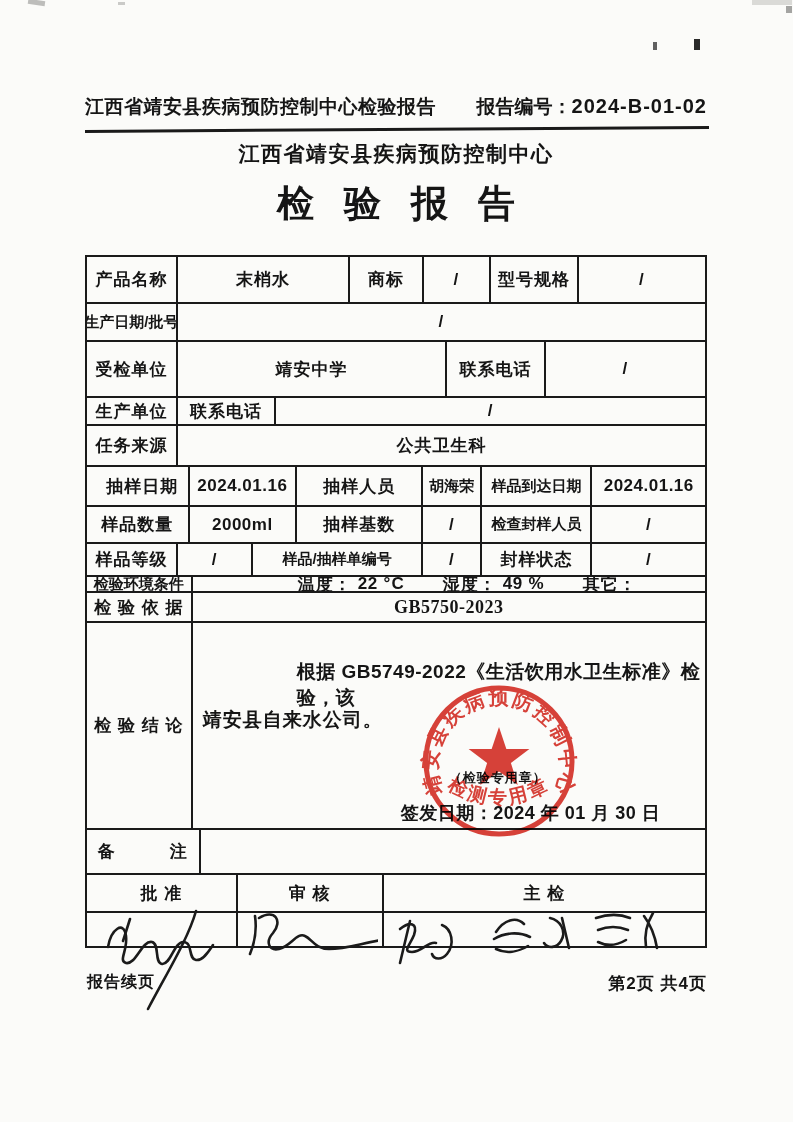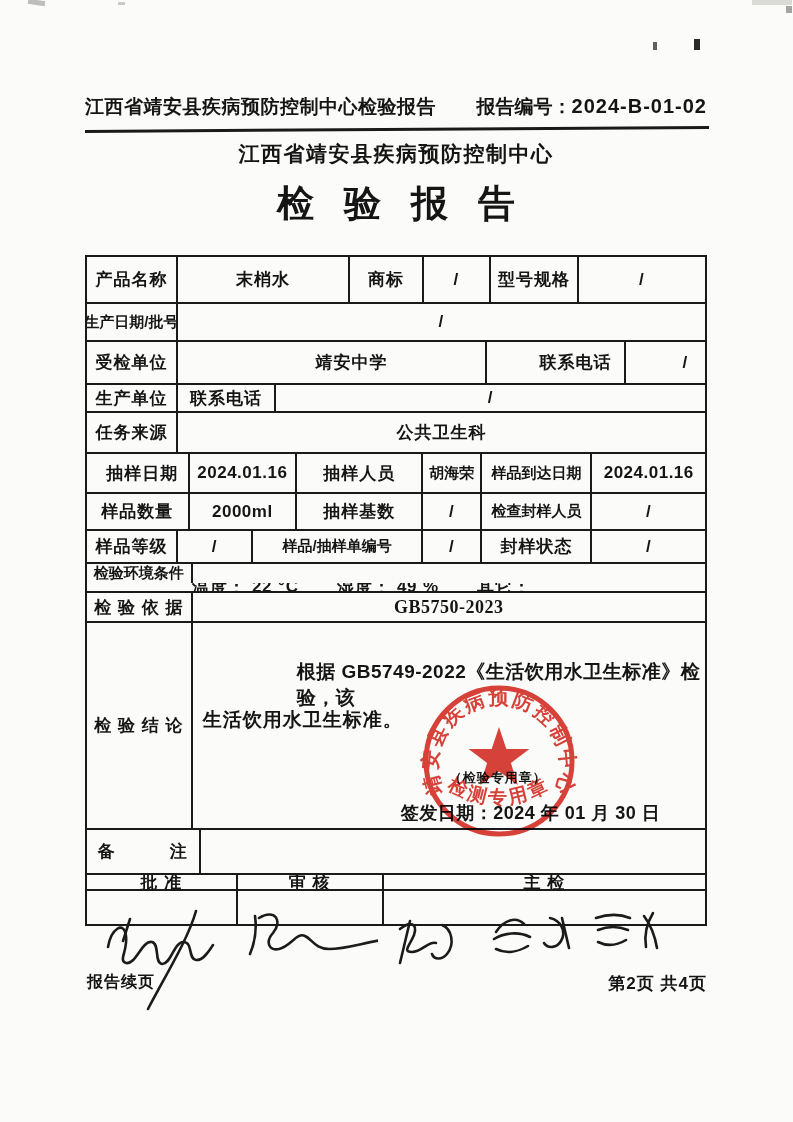--- a/index.html
+++ b/index.html
@@ -77,21 +77,21 @@
       <div class="c" style="width:10.9%;">/</div>
       <div class="c" style="width:14.2%;">型号规格</div>
       <div class="c last">/</div>
     </div>
 
     <div class="row" style="height:38px;">
       <div class="c sm" style="width:14.7%;">生产日期/批号</div>
       <div class="c last">/</div>
     </div>
 
-    <div class="row" style="height:43px;gap:40px;">
+    <div class="row" style="height:56px;">
       <div class="c" style="width:14.7%;">受检单位</div>
       <div class="c" style="width:43.6%;">靖安中学</div>
       <div class="c" style="width:15.9%;">联系电话</div>
       <div class="c last">/</div>
     </div>
 
     <div class="row" style="height:28px;">
       <div class="c" style="width:14.7%;">生产单位</div>
       <div class="c" style="width:15.9%;">联系电话</div>
       <div class="c last">/</div>
@@ -122,21 +122,21 @@
 
     <div class="row" style="height:33px;">
       <div class="c" style="width:14.7%;">样品等级</div>
       <div class="c" style="width:12.2%;">/</div>
       <div class="c sm" style="width:27.5%;">样品/抽样单编号</div>
       <div class="c" style="width:9.6%;">/</div>
       <div class="c" style="width:17.8%;">封样状态</div>
       <div class="c last">/</div>
     </div>
 
-    <div class="row" style="height:29px;flex-direction:column;">
+    <div class="row" style="height:16px;">
       <div class="c sm" style="width:17.1%;">检验环境条件</div>
       <div class="c last envcell">
         <span>温度：</span>
           <span class="num">22</span>
           <span>°C</span>
         <span class="envgap"></span>
         <span>湿度：</span>
           <span class="num">49</span>
           <span>%</span>
         <span class="envgap"></span>
@@ -146,32 +146,32 @@
 
     <div class="row" style="height:30px;">
       <div class="c" style="width:17.1%;">检 验 依 据</div>
       <div class="c last serif">GB5750-2023</div>
     </div>
 
     <div class="row" style="height:207px;">
       <div class="c" style="width:17.1%;">检 验 结 论</div>
       <div class="c last conc">
         <span class="ln1">根据 GB5749-2022《生活饮用水卫生标准》检验，该</span>
-        <span class="ln2">生活饮用水卫生标准。</span>
+        <span class="ln2">靖安县自来水公司。</span>
         <span class="cap">（检验专用章）</span>
         <span class="sd">签发日期：2024 年 01 月 30 日</span>
       </div>
     </div>
 
     <div class="row" style="height:45px;">
       <div class="c" style="width:18.4%;">备　　　注</div>
       <div class="c last"></div>
     </div>
 
-    <div class="row" style="height:16px;">
+    <div class="row" style="height:38px;">
       <div class="c" style="width:24.4%;">批 准</div>
       <div class="c" style="width:23.6%;">审 核</div>
       <div class="c last">主 检</div>
     </div>
 
     <div class="row" style="height:33px;">
       <div class="c" style="width:24.4%;"></div>
       <div class="c" style="width:23.6%;"></div>
       <div class="c last"></div>
     </div>

